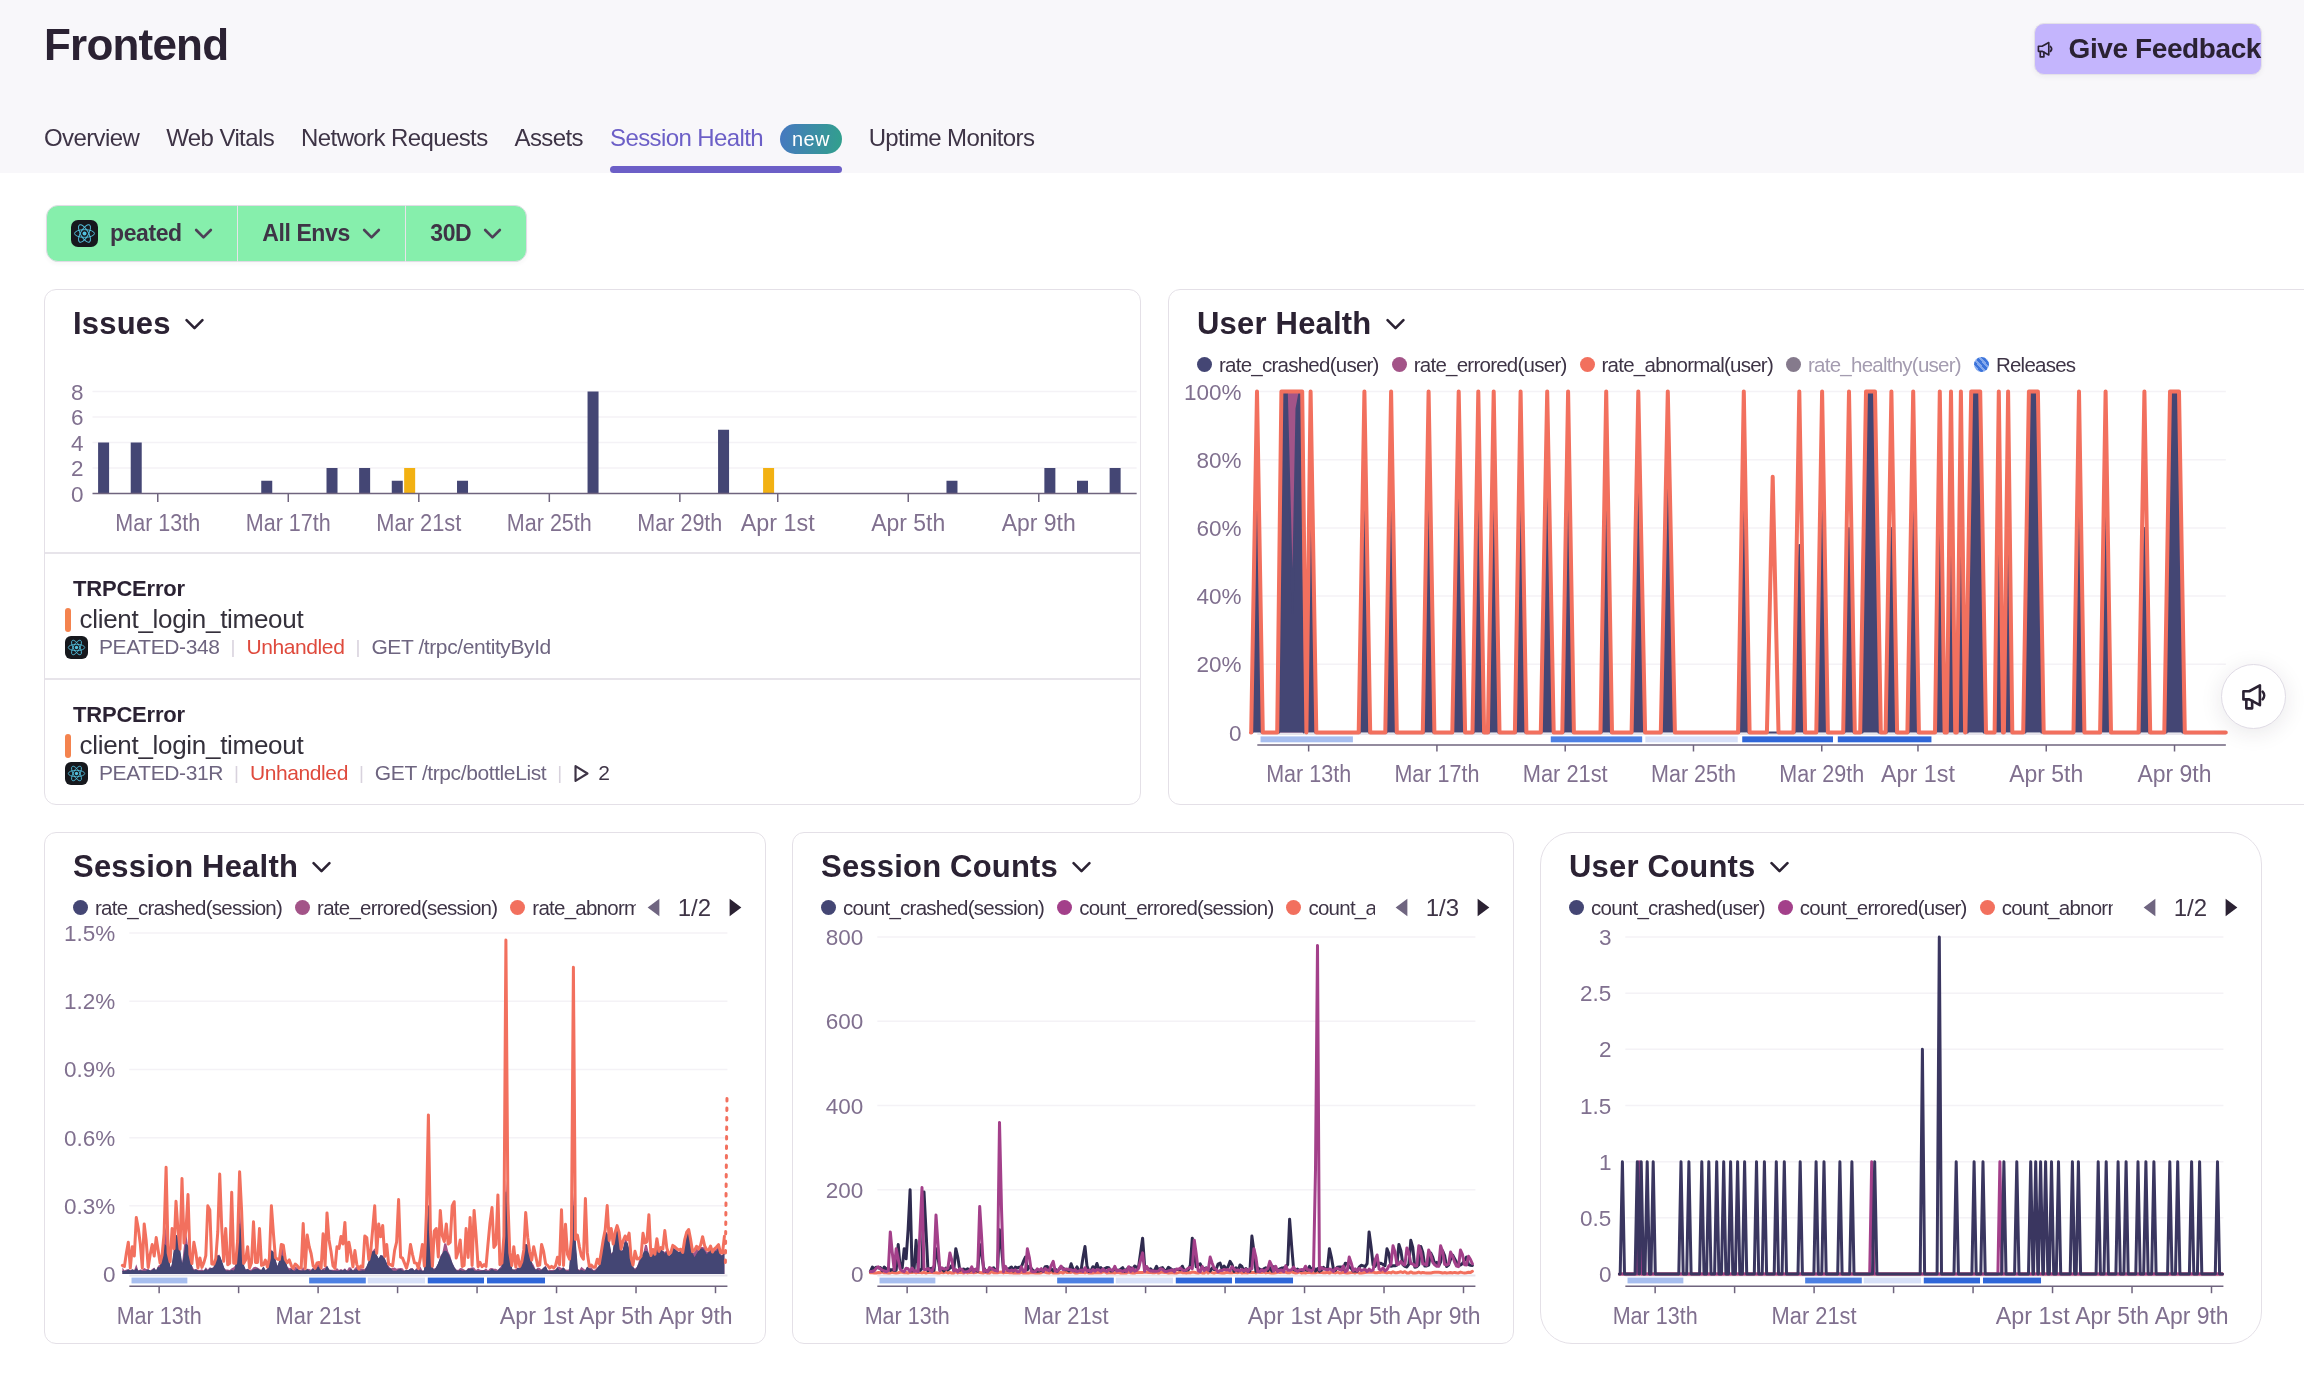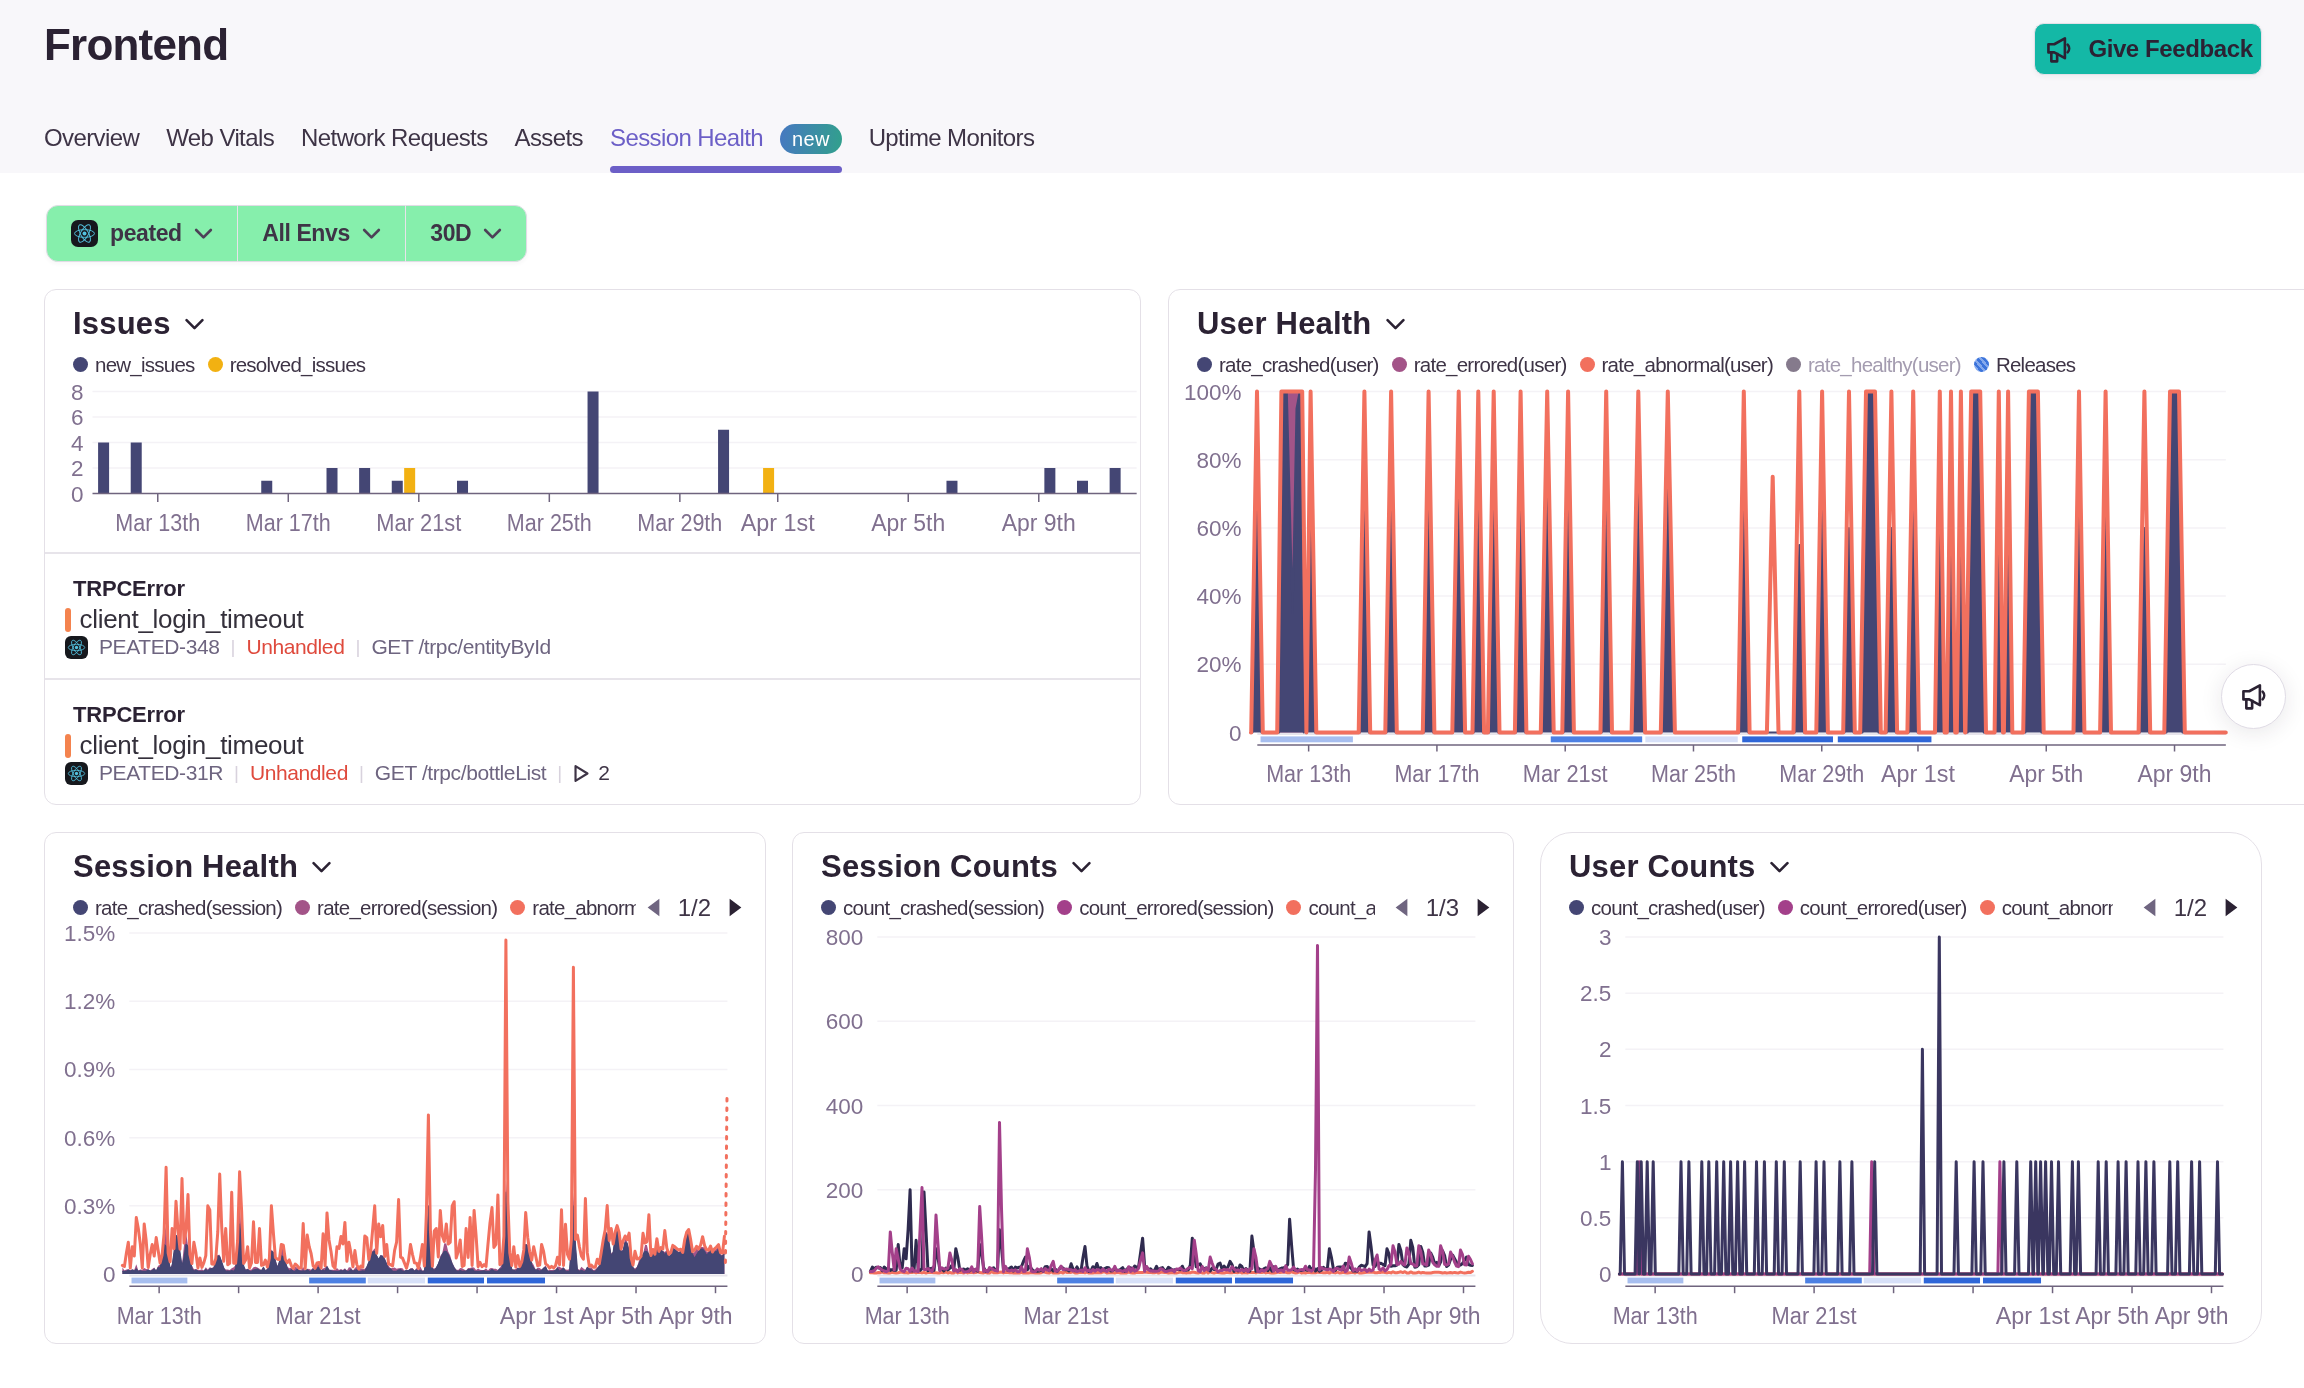--- a/index.html
+++ b/index.html
@@ -15,24 +15,24 @@
   .header {
     position:absolute; left:0; top:0; width:2304px; height:173px;
     background:#F8F7FA;
   }
   .page-title {
     position:absolute; left:44px; top:20px;
     font-size:44px; font-weight:700; color:#2B2233; letter-spacing:-0.8px;
   }
   .feedback-btn {
     position:absolute; left:2034px; top:23px; width:228px; height:52px;
-    background:#14b8a6; border:1.5px solid #E4E1E8; border-radius:10px;
+    background:#c4b5fd; border:1.5px solid #E4E1E8; border-radius:10px;
     box-shadow:0 2px 5px rgba(43,34,51,0.05);
     display:flex; align-items:center; justify-content:center; gap:14px;
-    font-family:inherit; font-size:24px; letter-spacing:-0.4px; font-weight:700; color:#2B2233; cursor:pointer;
+    font-family:inherit; font-size:28px; letter-spacing:-0.4px; font-weight:700; color:#2B2233; cursor:pointer;
     white-space:nowrap;
   }
   .tabbar {
     position:absolute; left:44px; top:124px; display:flex; gap:27px; align-items:center;
     height:46px;
   }
   .tab {
     position:relative; font-size:24px; letter-spacing:-0.6px; color:#3E3446; cursor:pointer;
     display:flex; align-items:flex-start; gap:17px; height:46px;
   }
@@ -184,30 +184,20 @@
   </div>
 </div>
 
 <div id="panels">
     <article class="panel" style="left: 44px; top: 289px; width: 1097px; height: 516px;">
       <div class="panel-head">
         <h2 class="panel-title">Issues</h2>
         <svg width="21" height="13" viewBox="0 0 14 9" fill="none">
           <path d="M1.5 1.5 L7 7 L12.5 1.5" stroke="#2B2233" stroke-width="1.8" stroke-linecap="round" stroke-linejoin="round"></path>
         </svg>
-      </div>
-      <div class="legend" style="width: 900px;">
-        <span class="legend-item">
-          <span class="legend-dot" style="background: rgb(68, 70, 116);"></span>
-          <span class="legend-label">new_issues</span>
-        </span>
-        <span class="legend-item">
-          <span class="legend-dot" style="background: rgb(242, 177, 18);"></span>
-          <span class="legend-label">resolved_issues</span>
-        </span>
       </div>
       <svg class="chart" width="1097" height="516" viewBox="0 0 1097 516">
         <text x="38.5" y="211.5" text-anchor="end" font-size="22.5" fill="#80708F">0</text>
         <line x1="47.5" x2="1091.66" y1="178" y2="178" stroke="#F4F2F6" stroke-width="1.5"></line>
         <text x="38.5" y="186" text-anchor="end" font-size="22.5" fill="#80708F">2</text>
         <line x1="47.5" x2="1091.66" y1="152.5" y2="152.5" stroke="#F4F2F6" stroke-width="1.5"></line>
         <text x="38.5" y="160.5" text-anchor="end" font-size="22.5" fill="#80708F">4</text>
         <line x1="47.5" x2="1091.66" y1="127" y2="127" stroke="#F4F2F6" stroke-width="1.5"></line>
         <text x="38.5" y="135" text-anchor="end" font-size="22.5" fill="#80708F">6</text>
         <line x1="47.5" x2="1091.66" y1="101.5" y2="101.5" stroke="#F4F2F6" stroke-width="1.5"></line>

